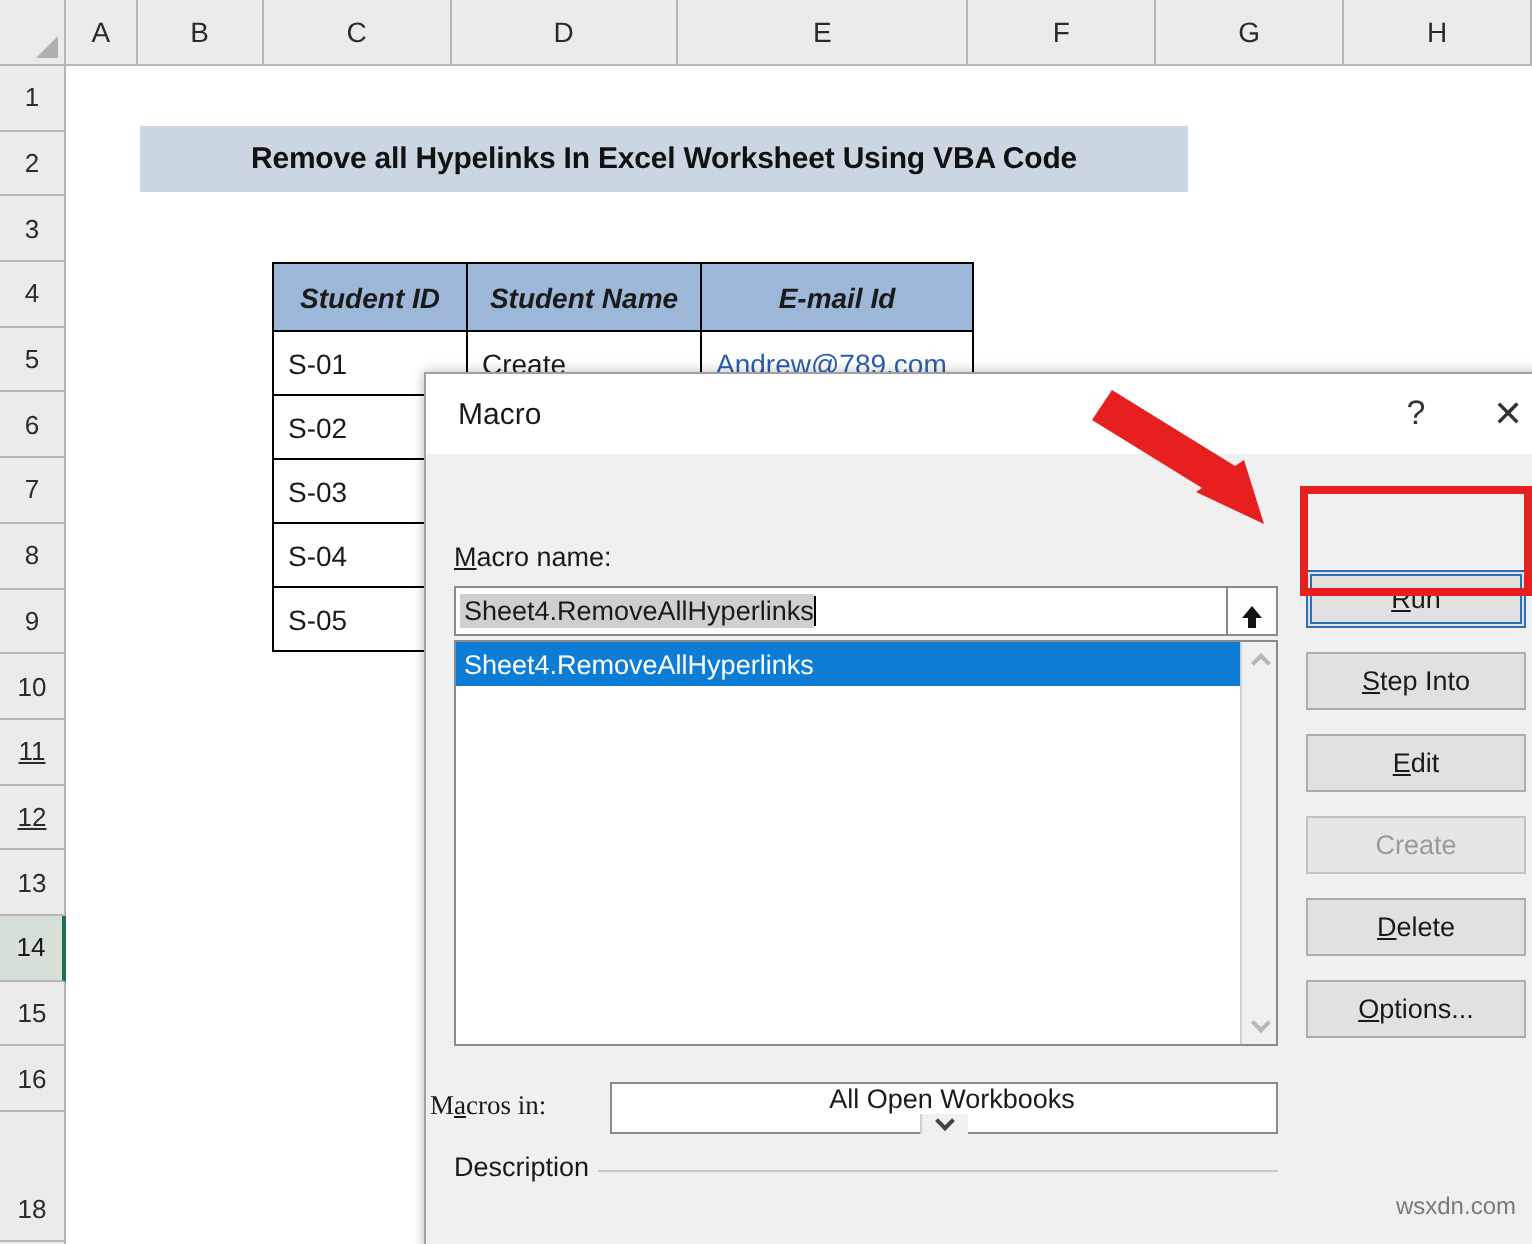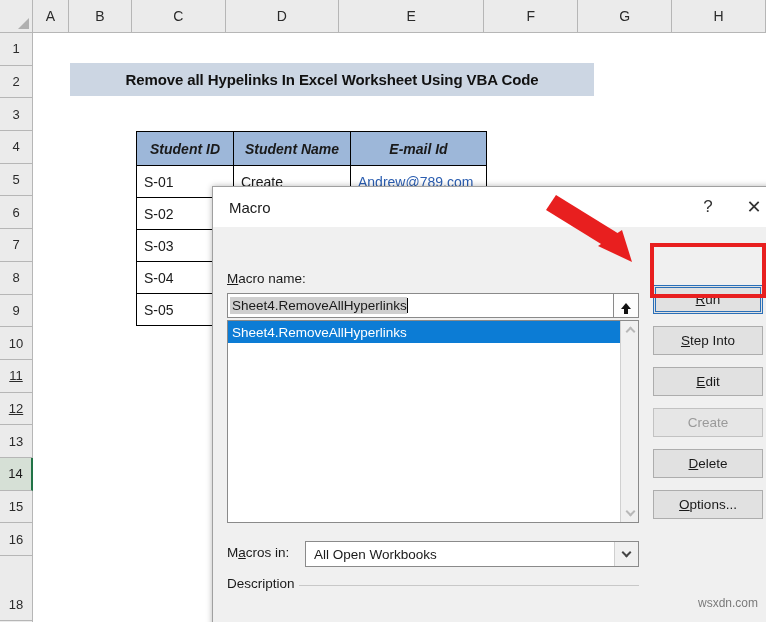--- a/index.html
+++ b/index.html
@@ -248,28 +248,28 @@
   }
   .btn.disabled { color: #9a9a9a; background: #e6e6e6; border-color: #c2c2c2; }
   .btn.focused {
     border: 1px solid #2a6fb8;
     outline: 1px solid #2a6fb8;
     outline-offset: -3px;
     background: #e1e1e1;
   }
   .btn u { text-decoration: underline; }
 
-  .macros-in-row { position: absolute; left: 14px; top: 318px; }
+  .macros-in-row { position: absolute; left: 2px; top: 318px; font-family: Liberation Serif, serif; }
   .combo {
     position: absolute;
     left: 92px; top: 314px;
     width: 334px; height: 26px;
     background: #ffffff;
     border: 1px solid #8a8a8a;
-    display: flex; align-items: center;
+    display: flex; align-items: center; flex-direction: column;
   }
   .combo .cval {
     flex: 1;
     padding-left: 8px;
     font-size: 13.5px; color: #1a1a1a;
   }
   .combo-arrow {
     width: 24px; height: 24px;
     background: #f0f0f0;
     border-left: 1px solid #cfcfcf;

